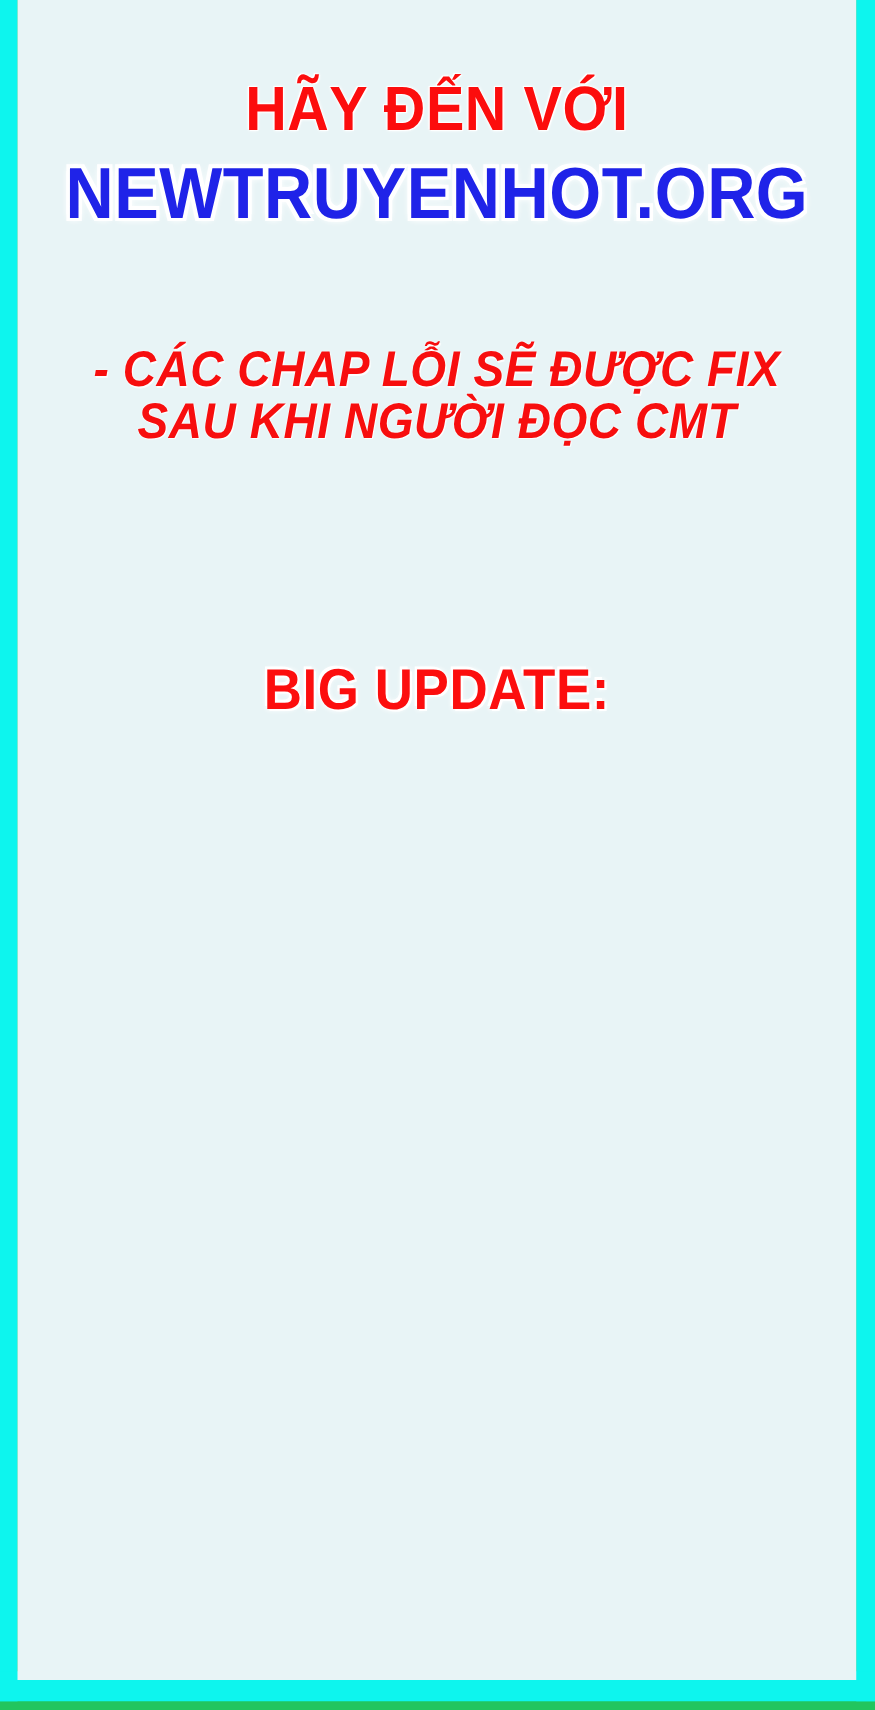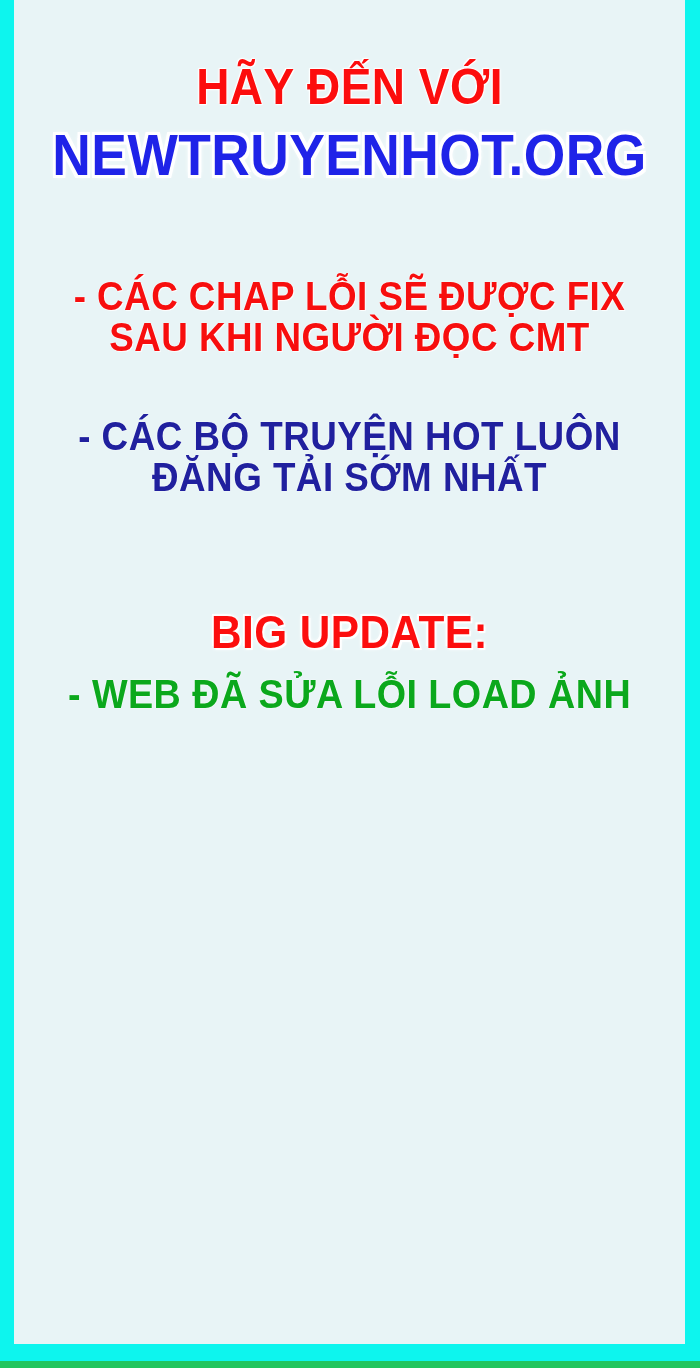--- a/index.html
+++ b/index.html
@@ -118,21 +118,21 @@
   }
 
   
   .t-pink {
     color: #EC0F73;
     font-size: 40px;
     text-shadow: 0 0 2px #ffffff;
   }
 
   
-  .blk { width: 100%; }
+  .blk { width: 100%; font-style: italic; }
   .gap-1 { height: 92px; }
   .gap-2 { height: 58px; }
   .gap-3 { height: 112px; }
   .gap-4 { height: 18px; }
   .gap-5 { height: 44px; }
   .gap-6 { height: 52px; }
 </style>
 </head>
 <body>
 
@@ -150,34 +150,27 @@
 
     <div class="gap-1"></div>
 
     <div class="blk">
       <div class="line t-red">- CÁC CHAP LỖI SẼ ĐƯỢC FIX</div>
       <div class="line t-red">SAU KHI NGƯỜI ĐỌC CMT</div>
     </div>
 
     <div class="gap-2"></div>
 
-    <div class="blk">
-      <div class="line t-navy">- CÁC BỘ TRUYỆN HOT LUÔN</div>
-      <div class="line t-navy">ĐĂNG TẢI SỚM NHẤT</div>
-    </div>
 
     <div class="gap-3"></div>
 
     <div class="line t-bigupdate">BIG UPDATE:</div>
 
     <div class="gap-4"></div>
 
-    <div class="blk">
-      <div class="line t-green">- WEB ĐÃ SỬA LỖI LOAD ẢNH</div>
-    </div>
 
     <div class="gap-5"></div>
 
 
     <div class="gap-6"></div>
 
 
   </div>
 </div>
 

